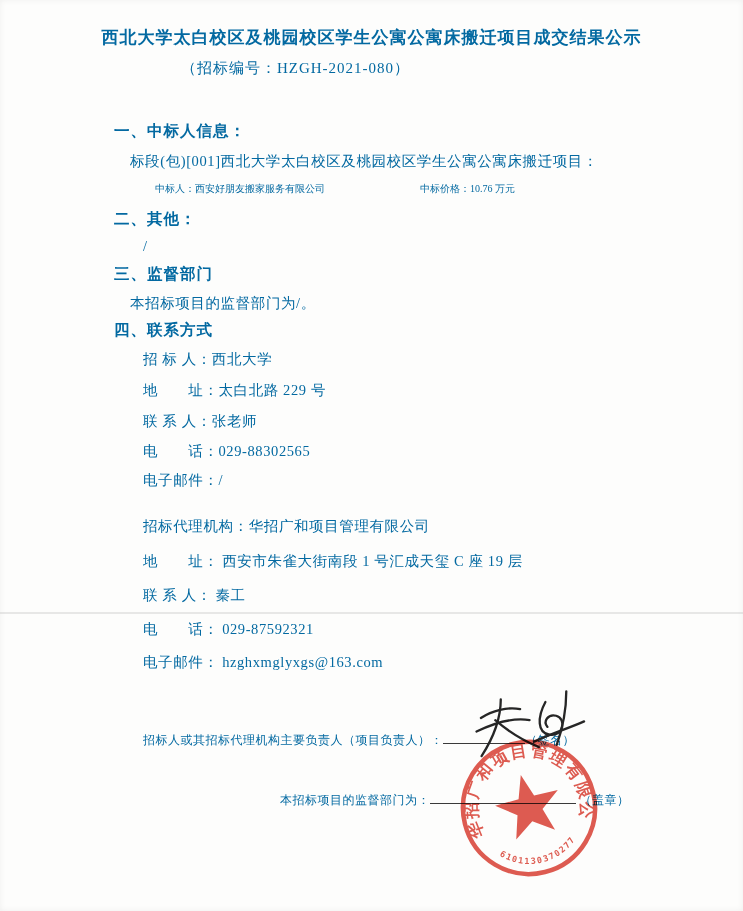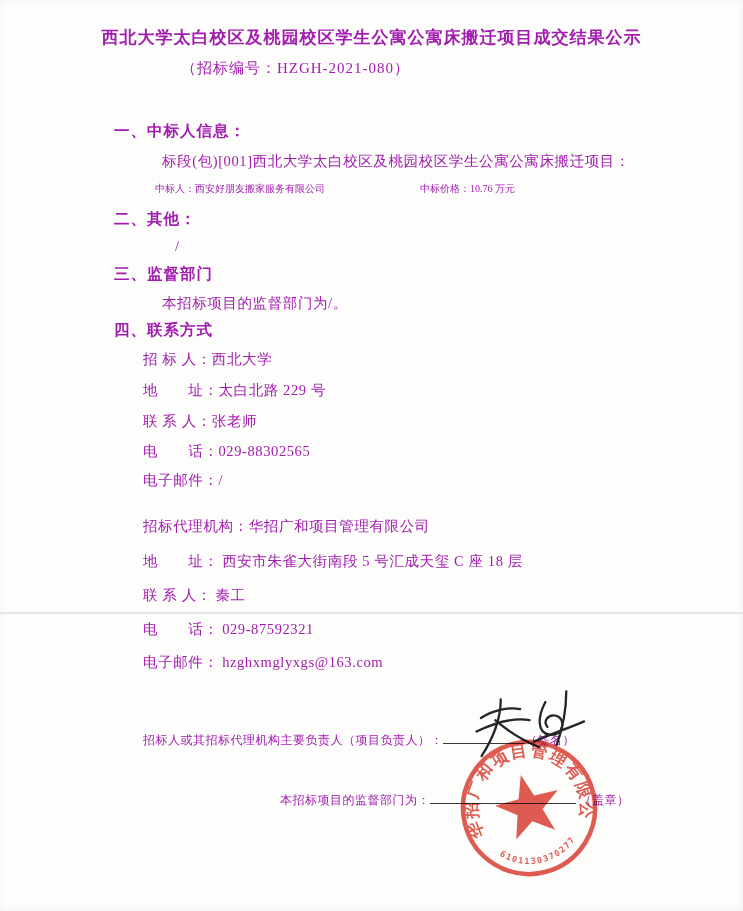--- a/index.html
+++ b/index.html
@@ -2,37 +2,37 @@
 <html><head>
 <meta charset="utf-8">
 <style>
   html,body{margin:0;padding:0;background:#e9e9e9;}
   .page{
     position:relative;
     width:743px;height:911px;
     margin:0 auto;
     background:#fdfdfc;
     font-family:"Liberation Serif","DejaVu Serif",serif;
-    color:#a21caf;
+    color:#0369a1;
     overflow:hidden;
     box-shadow:inset 0 0 6px rgba(0,0,0,0.06);
   }
   .abs{position:absolute;}
   .doc-title{
     left:0;top:26px;width:743px;
     text-align:center;font-size:17px;font-weight:600;letter-spacing:1px;
   }
   .doc-subtitle{
     left:0;top:59px;width:591px;
     text-align:center;font-size:15px;font-weight:500;letter-spacing:1px;
   }
   .sec-heading{
     left:114px;font-size:15.5px;font-weight:700;letter-spacing:1px;
   }
-  .body-line{font-size:14.5px;letter-spacing:0.6px;margin-left:32px;}
+  .body-line{font-size:14.5px;letter-spacing:0.6px;}
   .row-label{letter-spacing:0.6px;margin-top:28px;}
   .row-value{letter-spacing:0.6px;margin-top:44px;}
   .winner-row{left:155px;top:182px;width:560px;font-size:10px;}
   .price-part{position:absolute;left:265px;top:0;white-space:nowrap;}
   .contact-row{left:143px;font-size:14.5px;white-space:nowrap;}
   .sig-row{font-size:12px;white-space:nowrap;letter-spacing:0.5px;}
   .sig-underline{
     display:inline-block;vertical-align:baseline;
     border-bottom:1.5px solid #3a3a3a;height:14px;
   }
@@ -71,21 +71,21 @@
 
   <div class="abs sec-heading" style="top:320px">四、联系方式</div>
 
   <div class="abs contact-row" style="top:350px"><span class="row-label">招 标 人：</span><span class="row-value">西北大学</span></div>
   <div class="abs contact-row" style="top:381px"><span class="row-label">地　　址：</span><span class="row-value">太白北路 229 号</span></div>
   <div class="abs contact-row" style="top:412px"><span class="row-label">联 系 人：</span><span class="row-value">张老师</span></div>
   <div class="abs contact-row" style="top:442px"><span class="row-label">电　　话：</span><span class="row-value">029-88302565</span></div>
   <div class="abs contact-row" style="top:471px"><span class="row-label">电子邮件：</span><span class="row-value">/</span></div>
 
   <div class="abs contact-row" style="top:517px"><span class="row-label">招标代理机构：</span><span class="row-value">华招广和项目管理有限公司</span></div>
-  <div class="abs contact-row" style="top:552px"><span class="row-label">地　　址：</span>&nbsp;<span class="row-value">西安市朱雀大街南段 5 号汇成天玺 C 座 18 层</span></div>
+  <div class="abs contact-row" style="top:552px"><span class="row-label">地　　址：</span>&nbsp;<span class="row-value">西安市朱雀大街南段 1 号汇成天玺 C 座 19 层</span></div>
   <div class="abs contact-row" style="top:586px"><span class="row-label">联 系 人：</span>&nbsp;<span class="row-value">秦工</span></div>
   <div class="abs contact-row" style="top:620px"><span class="row-label">电　　话：</span>&nbsp;<span class="row-value">029-87592321</span></div>
   <div class="abs contact-row" style="top:653px"><span class="row-label">电子邮件：</span>&nbsp;<span class="row-value">hzghxmglyxgs@163.com</span></div>
 
   <div class="abs scan-line"></div>
 
   <div class="abs sig-row" style="left:143px;top:729px">
     <span>招标人或其招标代理机构主要负责人（项目负责人）：</span><span class="sig-underline" style="width:82px"></span><span>（签名）</span>
   </div>
 

